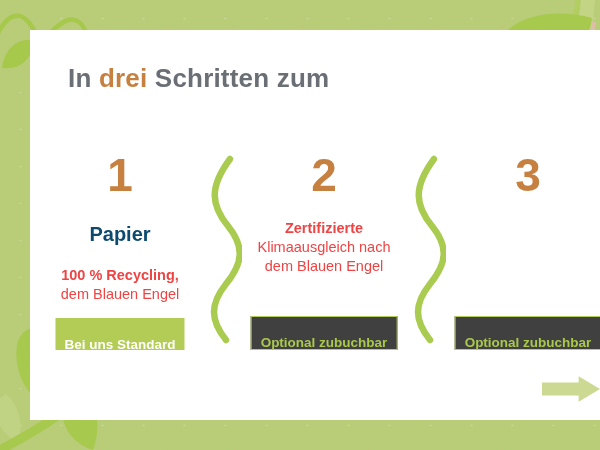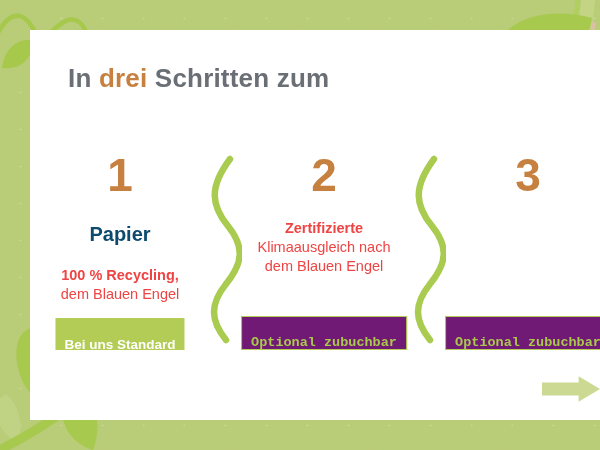--- a/index.html
+++ b/index.html
@@ -44,21 +44,21 @@
     margin-top:21px;font-size:14.5px;line-height:19px;color:#ef4444;
   }
   .desc .b{font-weight:bold;}
   .desc sub{font-size:9px;vertical-align:-4px;font-weight:bold;}
   .badge{
     position:absolute;bottom:0;left:50%;transform:translateX(-50%);
     white-space:nowrap;height:22px;line-height:22px;padding:16px 9px;
     font-size:13.5px;font-weight:bold;box-sizing:border-box;
   }
   .badge.filled{background:#b2cc55;color:#ffffff;}
-  .badge.outline{background:#701a75;color:#a9c84d;border:1.5px solid #b4cd58;line-height:19px;font-family:Liberation Mono, monospace;}
+  .badge.outline{background:#404040;color:#a9c84d;border:1.5px solid #b4cd58;line-height:19px;}
   .divider{flex:0 0 40px;height:192px;margin-top:2px;}
   .arrow{position:absolute;right:18px;bottom:18px;width:58px;height:26px;cursor:pointer;}
 </style>
 </head>
 <body>
 
 <div class="stage">
 
   <svg class="deco tr" width="130" height="300" viewBox="0 0 130 300">
     <path d="M118,0 C112,60 104,120 106,180 C107,215 110,245 112,278" stroke="#c3d484" stroke-width="14" fill="none" stroke-linecap="round"></path>

